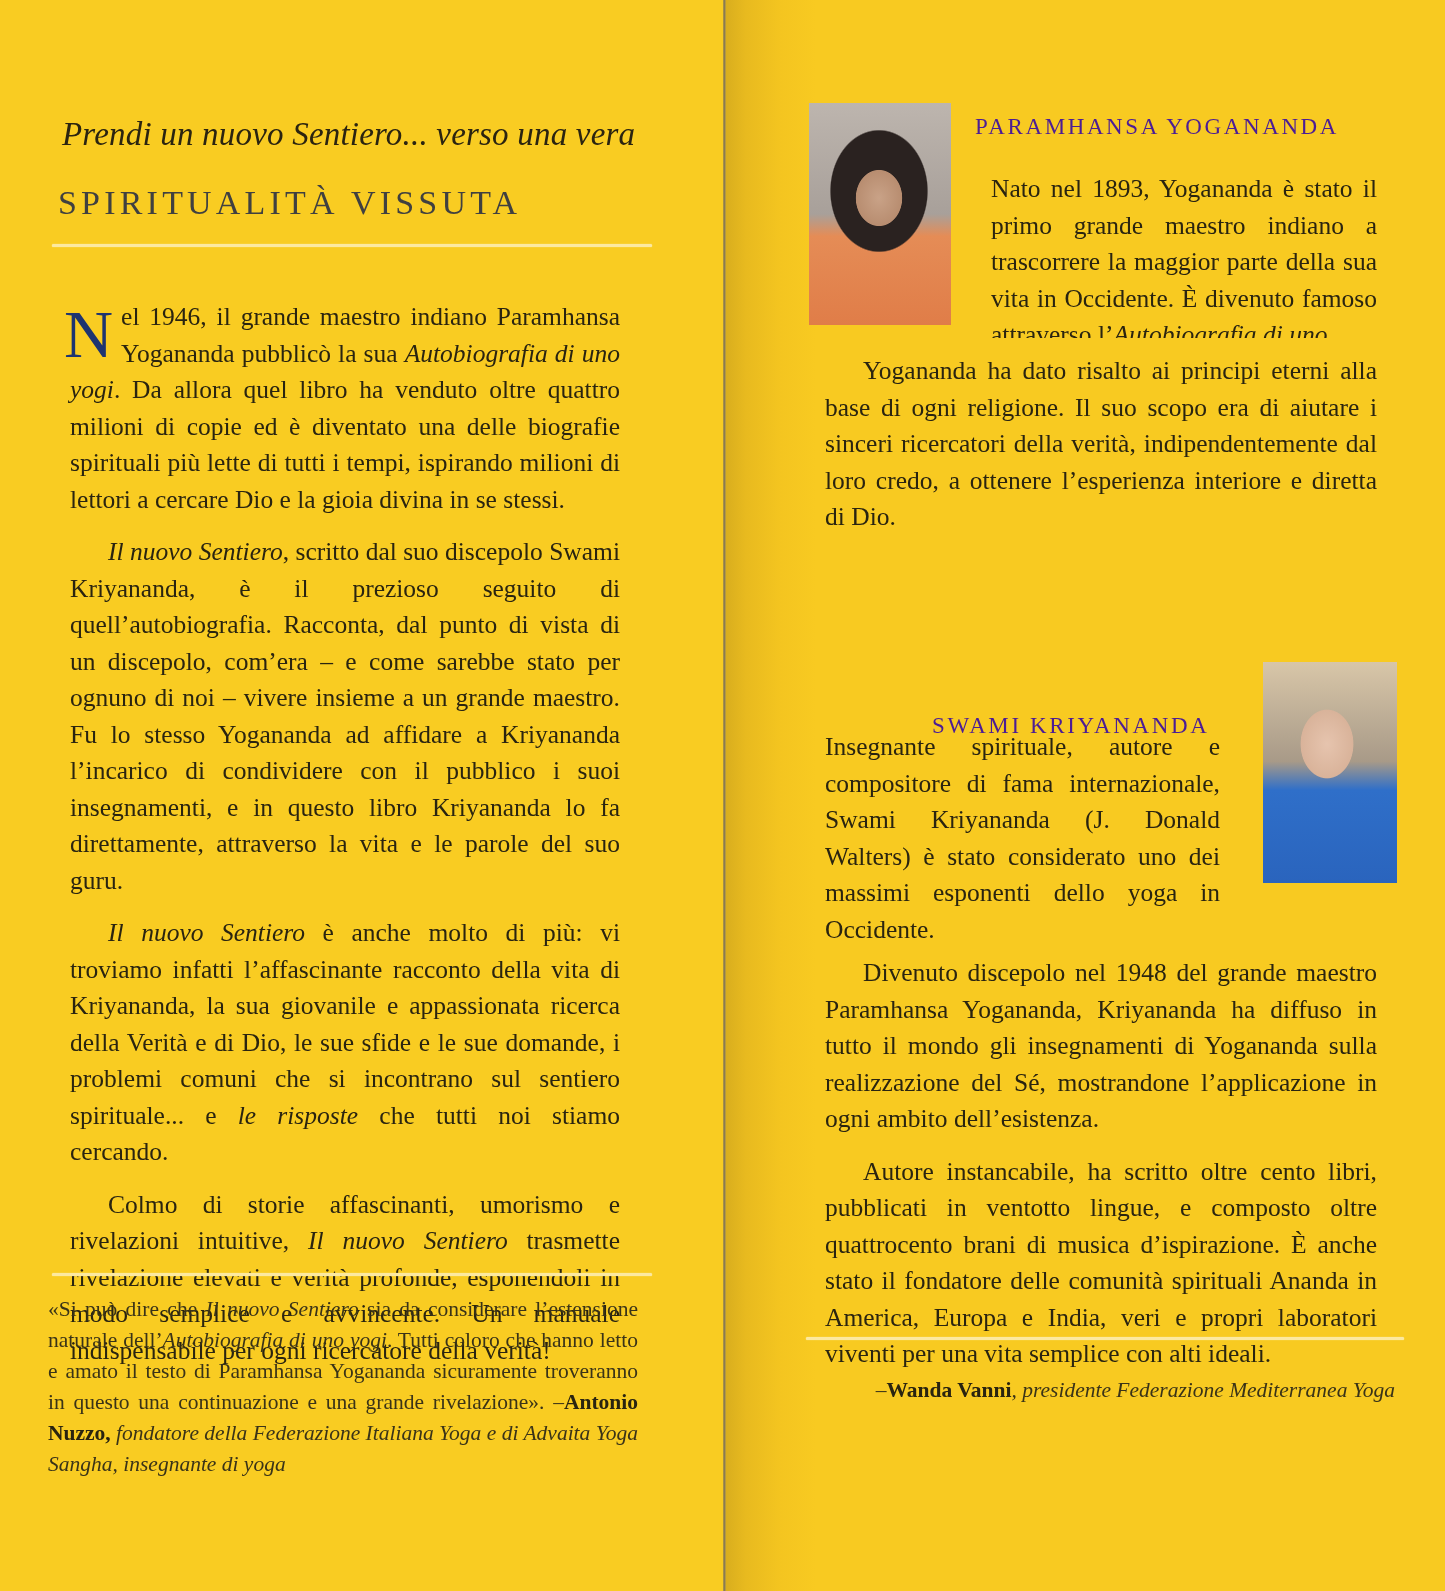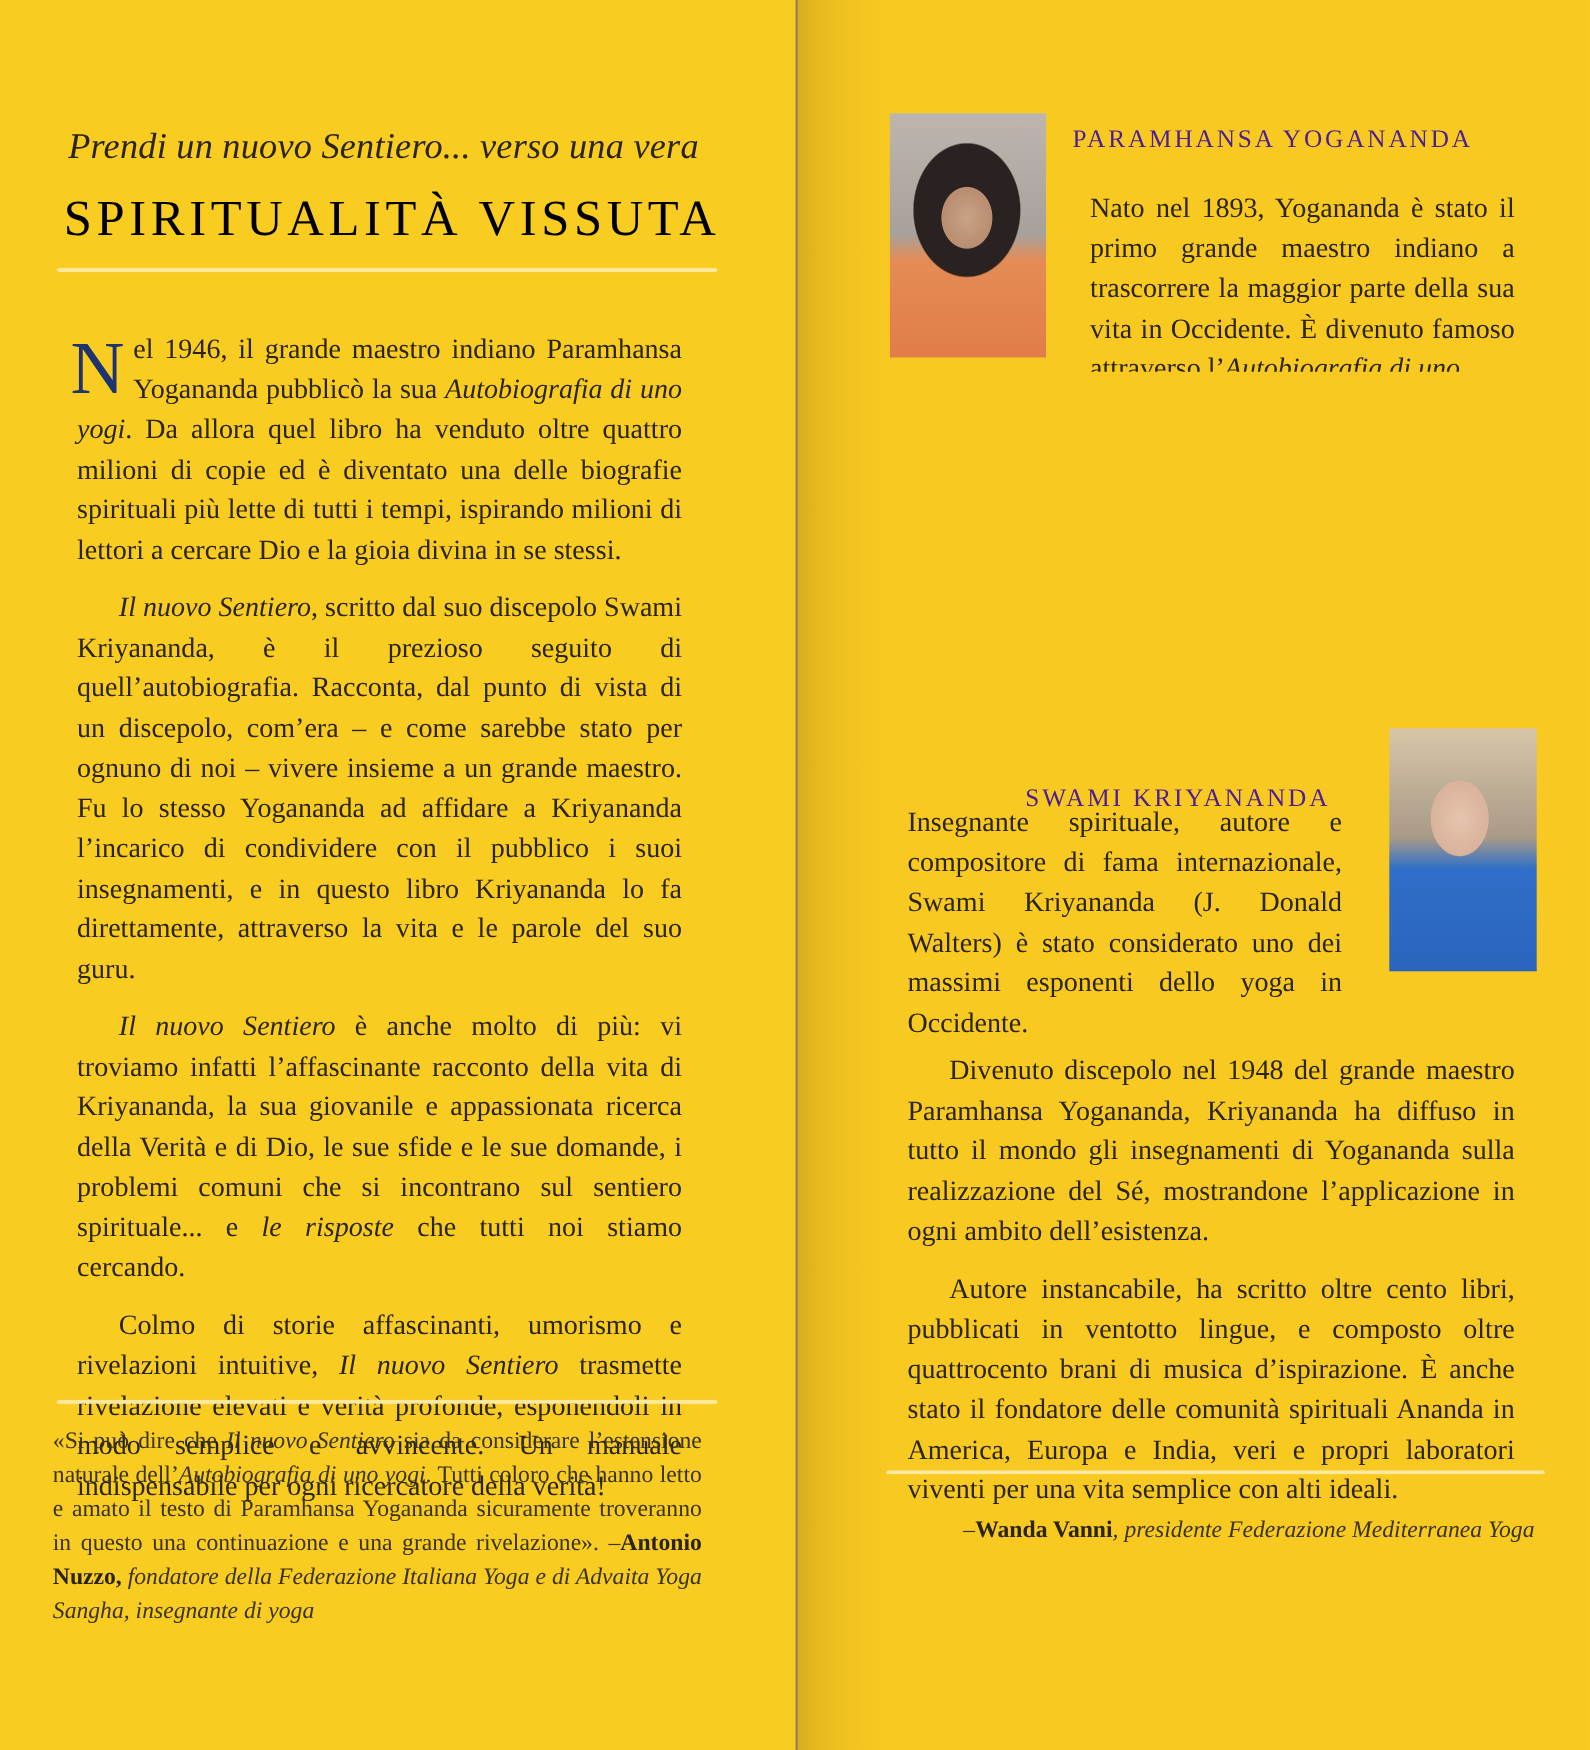--- a/index.html
+++ b/index.html
@@ -8,21 +8,21 @@
 
     .panel { position: absolute; top: 0; height: 1591px; }
     .panel-left { left: 0; width: 724px; background: #F9CC22; }
     .panel-right { left: 726px; width: 719px; background: linear-gradient(to right, #D9AE1E 0px, #E8BA1F 20px, #F4C520 55px, #F8CA21 90px, #F8CA21 100%); }
     .spine-line { position: absolute; left: 723px; top: 0; width: 3px; height: 1591px; background: linear-gradient(to right, #b49a42, #8a7b52, #c9a836); }
 
     .abs { position: absolute; }
 
     
     .tagline { left: 62px; top: 116px; width: 620px; font-style: italic; font-size: 33px; color: #2b2410; letter-spacing: 0.2px; white-space: nowrap; }
-    .title { left: 58px; top: 172px; width: 640px; font-size: 46px; color: #000000; letter-spacing: 4.2px; white-space: nowrap; }
+    .title { left: 58px; top: 184px; width: 640px; font-size: 34px; color: #404040; letter-spacing: 4.2px; white-space: nowrap; }
 
     .rule { position: absolute; height: 3px; background: #FCE9A0; border-radius: 2px; box-shadow: 0 0 1px #fff3c4; }
 
     .body-text { font-size: 25.5px; line-height: 36.5px; color: #2a2410; text-align: justify; }
     .body-text p { margin: 16px; }
     .body-text p.indent { text-indent: 38px; }
     .body-text i { font-style: italic; }
 
     .left-body { left: 54px; top: 283px; width: 582px; }
     .dropcap { float: left; font-size: 68px; line-height: 52px; color: #1e3470; margin: 9px 8px 0 -6px; padding-top: 0; }
@@ -80,20 +80,21 @@
   <span>«Si può dire che </span><i>Il nuovo Sentiero</i><span> sia da considerare l’estensione naturale dell’</span><i>Autobiografia di uno yogi</i><span>. Tutti coloro che hanno letto e amato il testo di Paramhansa Yogananda sicuramente troveranno in questo una continuazione e una grande rivelazione». –</span><b>Antonio Nuzzo,</b><i> fondatore della Federazione Italiana Yoga e di Advaita Yoga Sangha, insegnante di yoga</i>
 </div>
 
 <div class="photo photo-yogananda" title="Portrait of Paramhansa Yogananda"></div>
 <div class="abs name-heading name-yogananda">PARAMHANSA YOGANANDA</div>
 
 <div class="abs body-text yog-top" style="height:183px; overflow:hidden;">
   <p><span>Nato nel 1893, Yogananda è stato il primo grande maestro indiano a trascorrere la maggior parte della sua vita in Occidente. È divenuto famoso attraverso l’</span><i>Autobiografia di uno</i></p>
 </div>
 <div class="abs body-text yog-bottom">
+  <p class="indent">Yogananda ha dato risalto ai principi eterni alla base di ogni religione. Il suo scopo era di aiutare i sinceri ricercatori della verità, indipendentemente dal loro credo, a ottenere l’esperienza interiore e diretta di Dio.</p>
 </div>
 
 <div class="abs name-heading name-kriyananda">SWAMI KRIYANANDA</div>
 <div class="photo photo-kriyananda" title="Portrait of Swami Kriyananda"></div>
 
 <div class="abs body-text kri-top">
   <p>Insegnante spirituale, autore e compositore di fama internazionale, Swami Kriyananda (J. Donald Walters) è stato considerato uno dei massimi esponenti dello yoga in Occidente.</p>
 </div>
 <div class="abs body-text kri-bottom">
   <p class="indent">Divenuto discepolo nel 1948 del grande maestro Paramhansa Yogananda, Kriyananda ha diffuso in tutto il mondo gli insegnamenti di Yogananda sulla realizzazione del Sé, mostrandone l’applicazione in ogni ambito dell’esistenza.</p>

